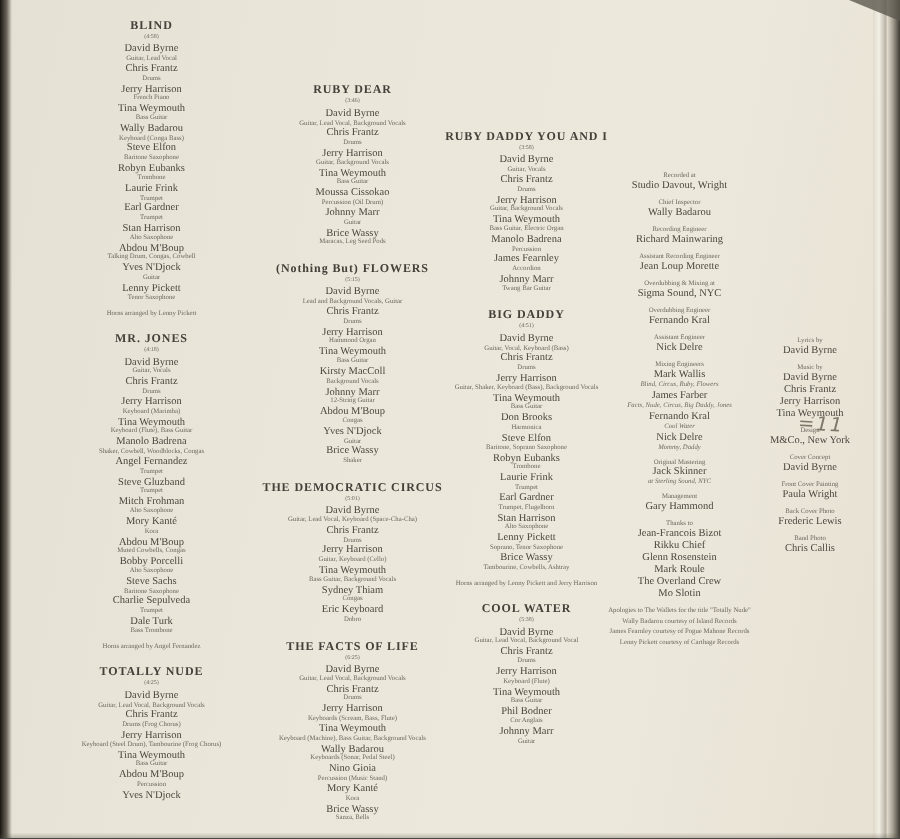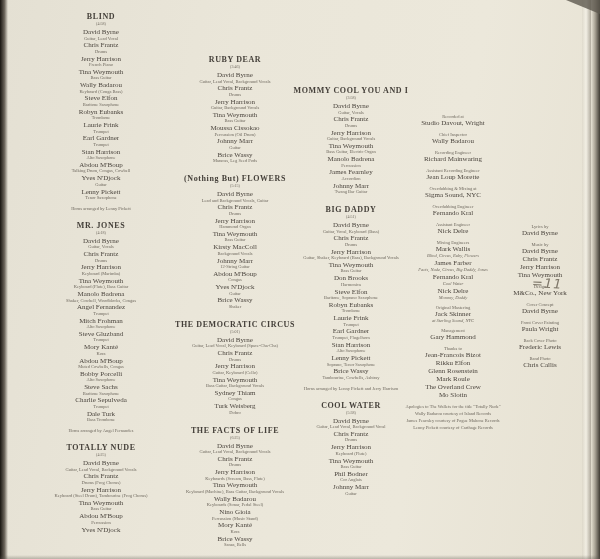--- a/index.html
+++ b/index.html
@@ -126,28 +126,28 @@
         </div>
         <div class="credit">
           <div class="credit-name">Manolo Badrena</div>
           <div class="credit-role">Shaker, Cowbell, Woodblocks, Congas</div>
         </div>
         <div class="credit">
           <div class="credit-name">Angel Fernandez</div>
           <div class="credit-role">Trumpet</div>
         </div>
         <div class="credit">
+          <div class="credit-name">Steve Gluzband</div>
+          <div class="credit-role">Trumpet</div>
+        </div>
+        <div class="credit">
           <div class="credit-name">Mitch Frohman</div>
           <div class="credit-role">Alto Saxophone</div>
         </div>
         <div class="credit">
-          <div class="credit-name">Steve Gluzband</div>
-          <div class="credit-role">Trumpet</div>
-        </div>
-        <div class="credit">
           <div class="credit-name">Mory Kanté</div>
           <div class="credit-role">Kora</div>
         </div>
         <div class="credit">
           <div class="credit-name">Abdou M'Boup</div>
           <div class="credit-role">Muted Cowbells, Congas</div>
         </div>
         <div class="credit">
           <div class="credit-name">Bobby Porcelli</div>
           <div class="credit-role">Alto Saxophone</div>
@@ -284,21 +284,21 @@
         </div>
         <div class="credit">
           <div class="credit-name">Tina Weymouth</div>
           <div class="credit-role">Bass Guitar, Background Vocals</div>
         </div>
         <div class="credit">
           <div class="credit-name">Sydney Thiam</div>
           <div class="credit-role">Congas</div>
         </div>
         <div class="credit">
-          <div class="credit-name">Turk Weisberg</div>
+          <div class="credit-name">Eric Keyboard</div>
           <div class="credit-role">Dobro</div>
         </div>
       </div>
       <div class="song-block">
         <div class="song-title">THE FACTS OF LIFE</div>
         <div class="song-duration">(6:25)</div>
         <div class="credit">
           <div class="credit-name">David Byrne</div>
           <div class="credit-role">Guitar, Lead Vocal, Background Vocals</div>
         </div>
@@ -327,21 +327,21 @@
           <div class="credit-role">Kora</div>
         </div>
         <div class="credit">
           <div class="credit-name">Brice Wassy</div>
           <div class="credit-role">Sanza, Bells</div>
         </div>
       </div>
     </div>
   <div class="col" id="col-songs-3">
       <div class="song-block">
-        <div class="song-title">MOMMY COOL YOU AND I</div>
+        <div class="song-title">RUBY DADDY YOU AND I</div>
         <div class="song-duration">(3:58)</div>
         <div class="credit">
           <div class="credit-name">David Byrne</div>
           <div class="credit-role">Guitar, Vocals</div>
         </div>
         <div class="credit">
           <div class="credit-name">Chris Frantz</div>
           <div class="credit-role">Drums</div>
         </div>
         <div class="credit">
@@ -492,21 +492,21 @@
         <div class="cred-name">Jack Skinner</div>
         <div class="cred-sub">at Sterling Sound, NYC</div>
       </div>
       <div class="cred-section">
         <div class="cred-label">Management</div>
         <div class="cred-name">Gary Hammond</div>
       </div>
       <div class="cred-section">
         <div class="cred-label">Thanks to</div>
         <div class="cred-name">Jean-Francois Bizot</div>
-        <div class="cred-name">Rikku Elfon</div>
+        <div class="cred-name">Rikku Chief</div>
         <div class="cred-name">Glenn Rosenstein</div>
         <div class="cred-name">Mark Roule</div>
         <div class="cred-name">The Overland Crew</div>
         <div class="cred-name">Mo Slotin</div>
       </div>
       <div class="cred-section">
         <div class="cred-tiny">Apologies to The Wallets for the title "Totally Nude"</div>
         <div class="cred-tiny">Wally Badarou courtesy of Island Records</div>
         <div class="cred-tiny">James Fearnley courtesy of Pogue Mahone Records</div>
         <div class="cred-tiny">Lenny Pickett courtesy of Carthage Records</div>

